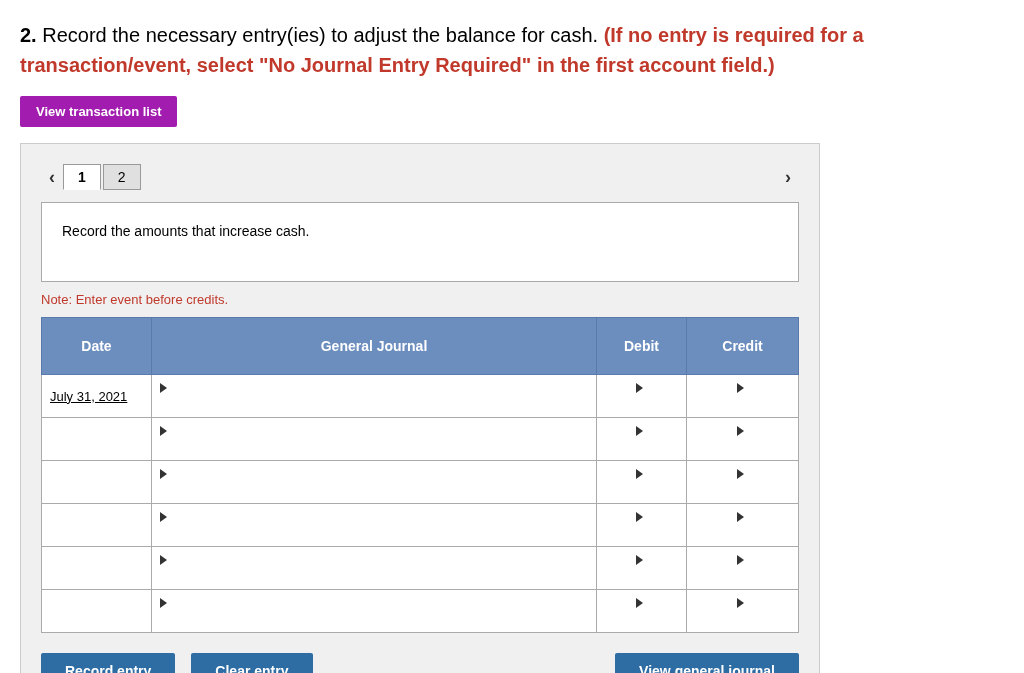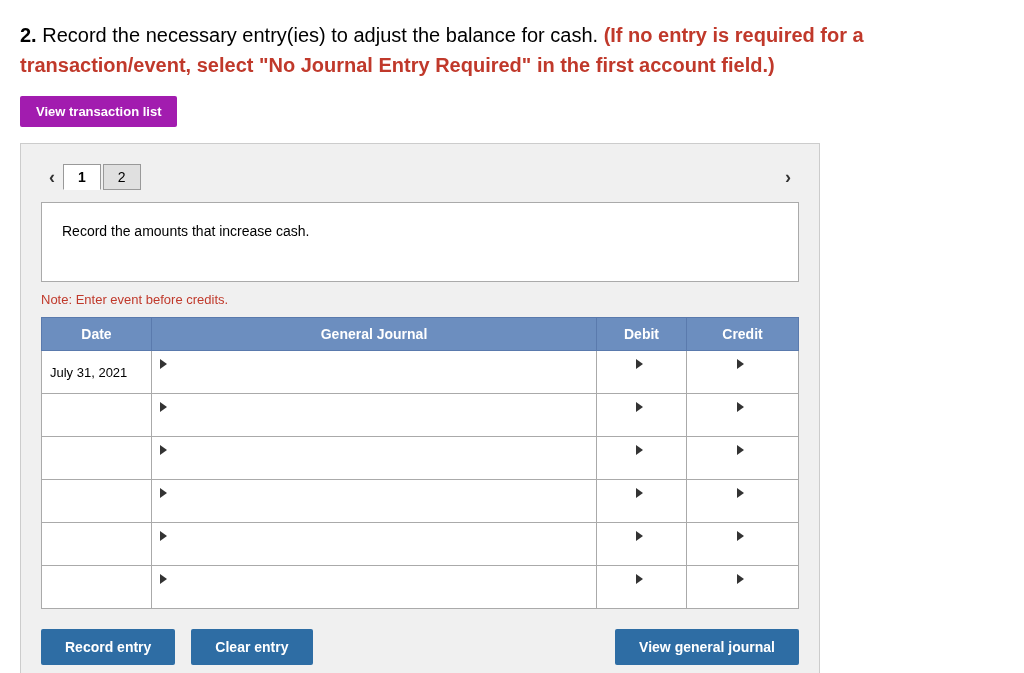--- a/index.html
+++ b/index.html
@@ -88,26 +88,27 @@
       width: 100%;
       border-collapse: collapse;
       margin-bottom: 20px;
     }
     .journal-table thead tr {
       background-color: #6c8ebf;
       color: white;
     }
     .journal-table thead th {
       border: 1px solid #5a7aad;
-      padding: 8px 10px;
+      padding: 20px 10px;
       font-size: 14px;
       font-weight: bold;
     }
     .journal-table tbody tr {
       background: white;
+      text-decoration: underline;
     }
     .journal-table tbody td {
       border: 1px solid #aaa;
       padding: 6px 8px;
       height: 32px;
       font-size: 13px;
     }
     .journal-table tbody td input {
       width: 100%;
       border: none;

